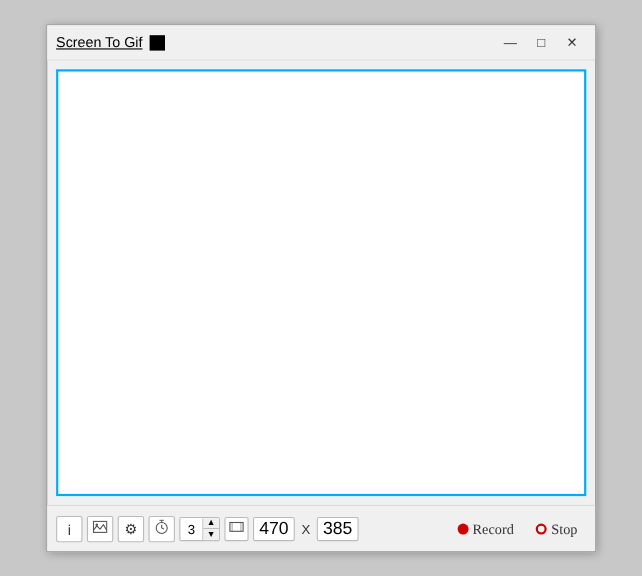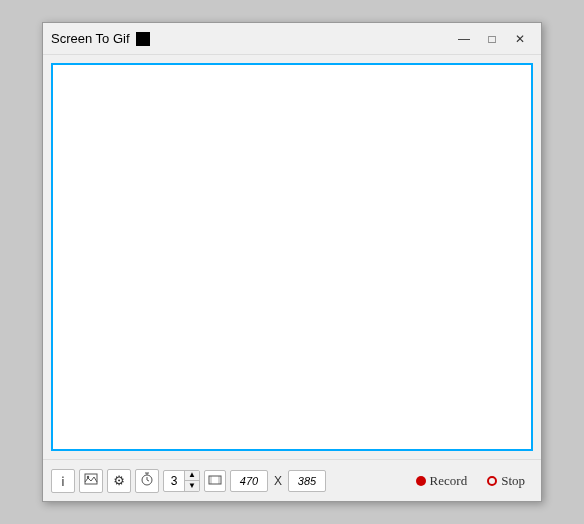--- a/index.html
+++ b/index.html
@@ -39,20 +39,21 @@
       flex-shrink: 0;
     }
 
     .title-bar-title {
       flex: 1;
       font-size: 13px;
       color: #000;
       display: flex;
       align-items: center;
       gap: 6px;
+      text-decoration: underline;
     }
 
     .title-icon {
       width: 14px;
       height: 14px;
       background: #000;
       display: inline-block;
       flex-shrink: 0;
     }
 
@@ -165,25 +166,24 @@
       justify-content: center;
       font-size: 11px;
       border-radius: 2px;
     }
 
     .dimension-input {
       width: 38px;
       height: 22px;
       border: 1px solid #bbb;
       text-align: center;
-      font-size: 11px;
+      font-size: 16px;
       background: #fff;
       outline: none;
       border-radius: 2px;
-      font-style: italic;
     }
 
     .dimension-x {
       font-size: 12px;
       color: #333;
       padding: 0 2px;
     }
 
     .record-btn {
       display: flex;

